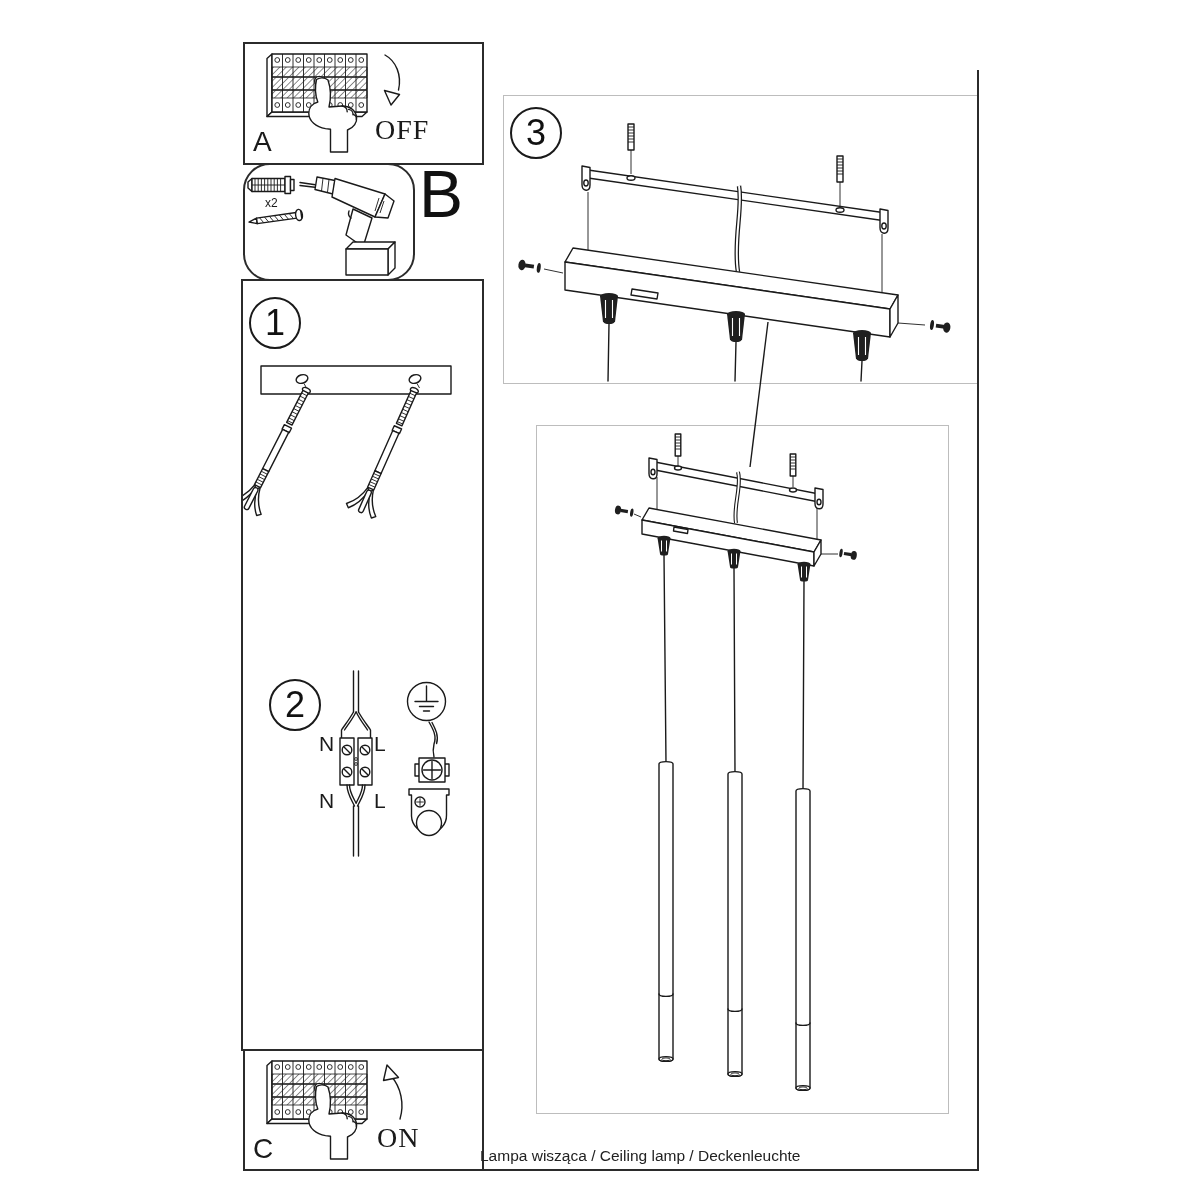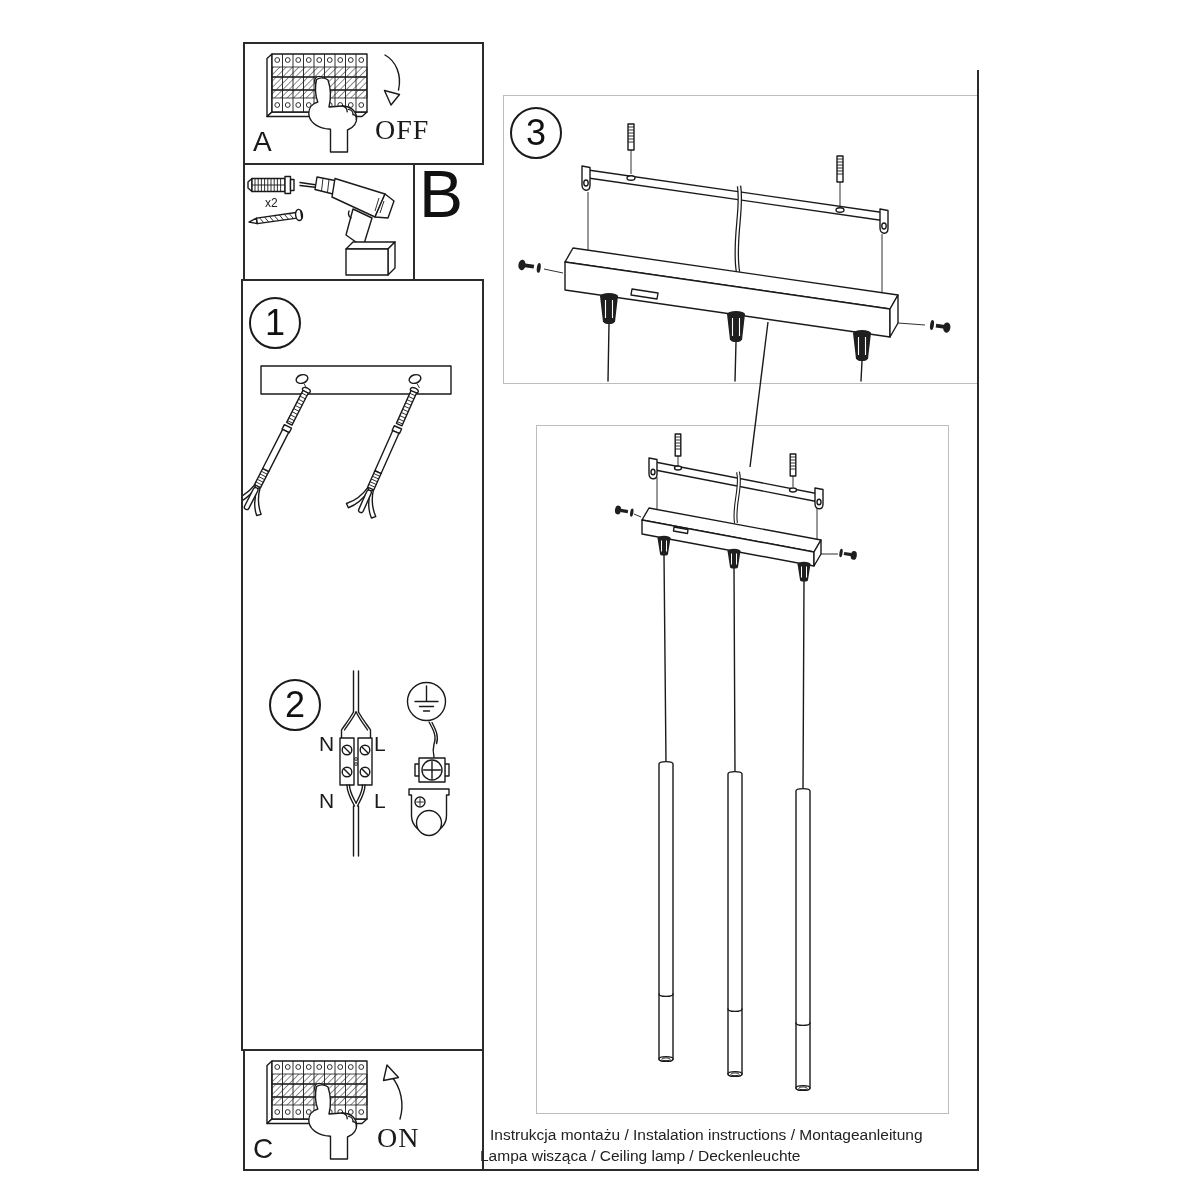--- a/index.html
+++ b/index.html
@@ -73,21 +73,21 @@
       </g>
       <g>
         <path class="ink" stroke-width="2" d="M140,11 C151,17 157,31 153.5,46"></path>
         <polygon class="inkf" stroke-width="1.6" points="146,61 139.5,46.5 154.5,50.5"></polygon>
       </g>
     </svg>
     <div class="corner-label" style="left:8px;top:84px;">A</div>
     <div class="action-label" style="left:130px;top:72px;">OFF</div>
   </div>
 
-  <div class="panel" style="left:243px;top:163px;width:172px;height:118px;">
+  <div class="panel" style="left:243px;top:163px;width:172px;height:118px;border-radius:27px;">
     <svg width="168" height="114" viewBox="0 0 168 114">
       <g>
         <polygon class="inkf" points="3,17 7,13.5 7,26.5 3,23"></polygon>
         <rect class="inkf" x="7" y="13.5" width="33" height="13"></rect>
         <path class="thin" d="M10,13.5v13M13.2,13.5v13M16.4,13.5v13M19.6,13.5v13M22.8,13.5v13M26,13.5v13M29.2,13.5v13M32.4,13.5v13M35.6,13.5v13M7,20h33"></path>
         <rect class="inkf" x="40" y="11.5" width="5.5" height="17"></rect>
         <rect class="inkf" x="45.5" y="14.5" width="3.5" height="11"></rect>
       </g>
       <g transform="translate(4,57) rotate(-8)">
         <polygon class="inkf" points="0,0 8,-2.8 8,2.8"></polygon>
@@ -411,16 +411,15 @@
     </svg>
   </div>
 
   <svg class="abs" style="left:740px;top:315px;width:40px;height:160px;z-index:5;">
     <line x1="28" y1="7" x2="10" y2="152" stroke="#1a1a1a" stroke-width="1.4"></line>
   </svg>
 
   <div class="vline" style="left:977px;top:70px;width:2px;height:1101px;"></div>
   <div class="hline" style="left:484px;top:1169px;width:495px;height:2px;"></div>
 
-  <div class="footer-line" style="left:490px;top:1127px;">Instrukcja montażu / Instalation instructions / Montageanleitung</div>
   <div class="footer-line" style="left:480px;top:1148px;">Lampa wisząca / Ceiling lamp / Deckenleuchte</div>
 
 </div>
 
 </body></html>

